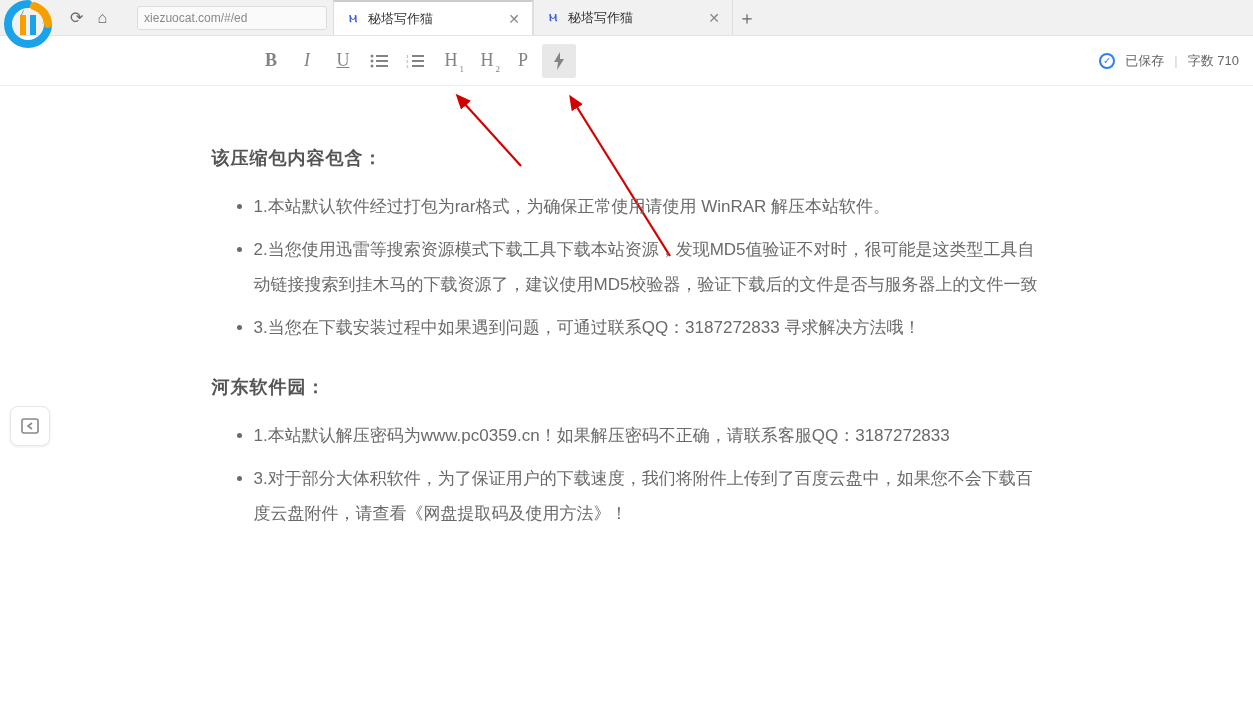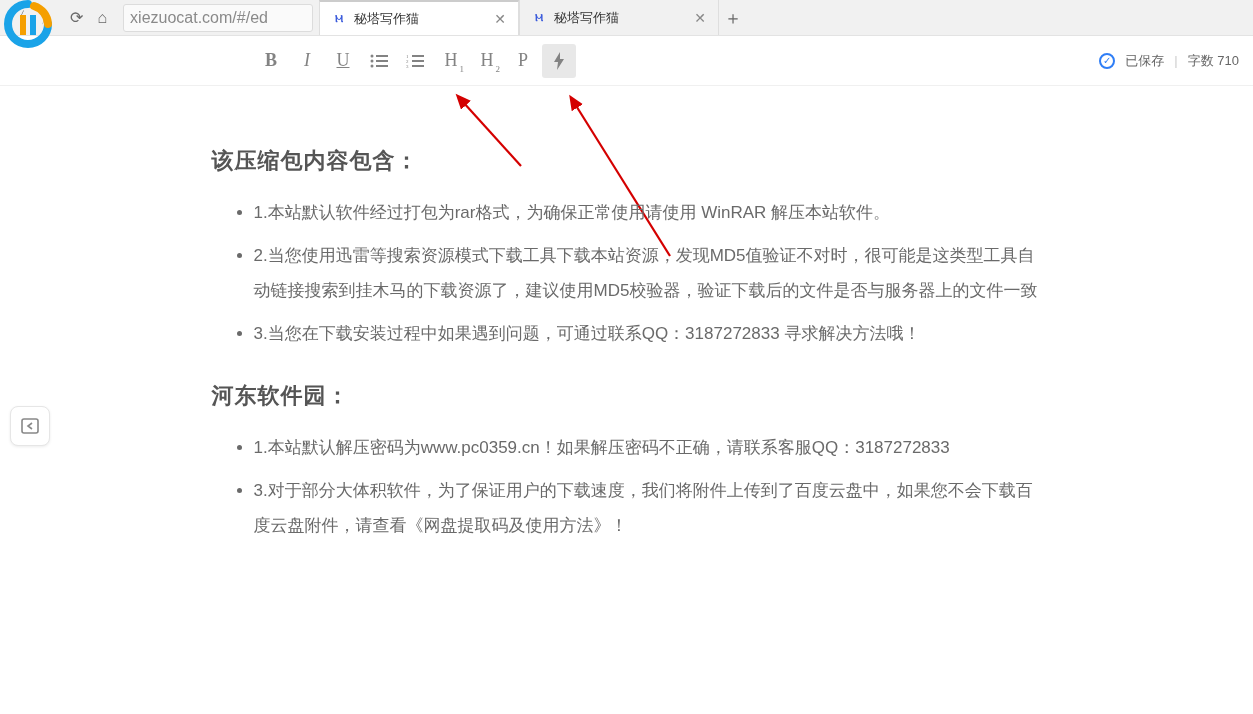--- a/index.html
+++ b/index.html
@@ -13,26 +13,26 @@
     display: flex;
     align-items: center;
     position: relative;
   }
   .nav-controls { display: flex; align-items: center; gap: 14px; padding: 0 10px; color: #6a6a6a; }
   .nav-controls .ic { font-size: 16px; cursor: pointer; line-height:1; }
   .url-field {
     flex: 0 0 auto;
     width: 190px;
     color: #8a8a8a;
-    font-size: 16px;
+    font-size: 12px;
     padding: 4px 6px;
     background: #fafafa;
     border: 1px solid #dcdcdc;
     border-radius: 3px;
-    margin-left: 6px;
+    margin-left: 20px;
     white-space: nowrap; overflow: hidden;
   }
   .tabstrip { display: flex; align-items: stretch; margin-left: 6px; height: 100%; }
   .tab {
     display: flex; align-items: center; gap: 8px;
     min-width: 200px; padding: 0 12px;
     border-right: 1px solid #dedede;
     border-left: 1px solid #dedede;
     font-size: 13px; color: #333; cursor: pointer;
     background: #f1f1f1;
@@ -71,21 +71,21 @@
   .status-right { margin-left:auto; display:flex; align-items:center; gap:10px; font-size:13px; color:#666;}
   .status-right .sep { color:#ccc; }
   .saved-ic { width:16px; height:16px; border:2px solid #2f7ef6; border-radius:50%; display:inline-flex; align-items:center; justify-content:center; color:#2f7ef6; font-size:10px;}
 
   
   .doc-scroll { position:absolute; top:50px; left:0; right:0; bottom:0; overflow:auto;}
   .doc {
     width: 830px; margin: 60px auto 60px auto;
     color:#4b4b4b;
   }
-  .doc h2 { font-size:22px; font-weight:700; color:#555; margin: 30px 0 20px; letter-spacing:1px;}
+  .doc h2 { font-size:18px; font-weight:700; color:#555; margin: 30px 0 20px; letter-spacing:1px;}
   .doc ul { list-style: disc; padding-left: 42px; }
   .doc li { font-size:17px; line-height:2.05; color:#6a6a6a; margin-bottom:8px;}
 
   
   .side-collapse {
     position:absolute; left:10px; top:370px; width:40px; height:40px;
     border:1px solid #e6e6e6; border-radius:8px; background:#fff;
     display:flex; align-items:center; justify-content:center;
     color:#555; box-shadow:0 1px 3px rgba(0,0,0,0.08); cursor:pointer;
   }

